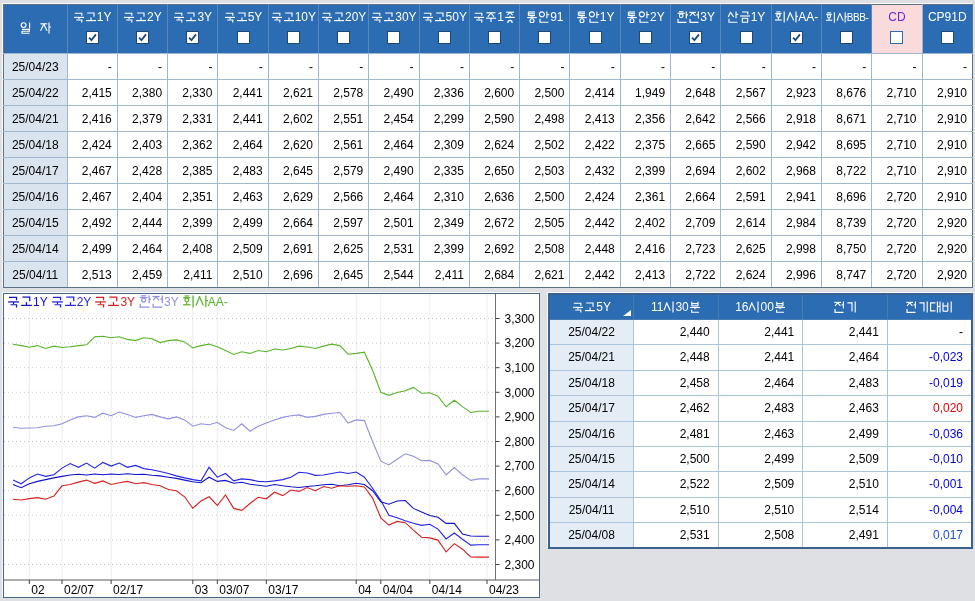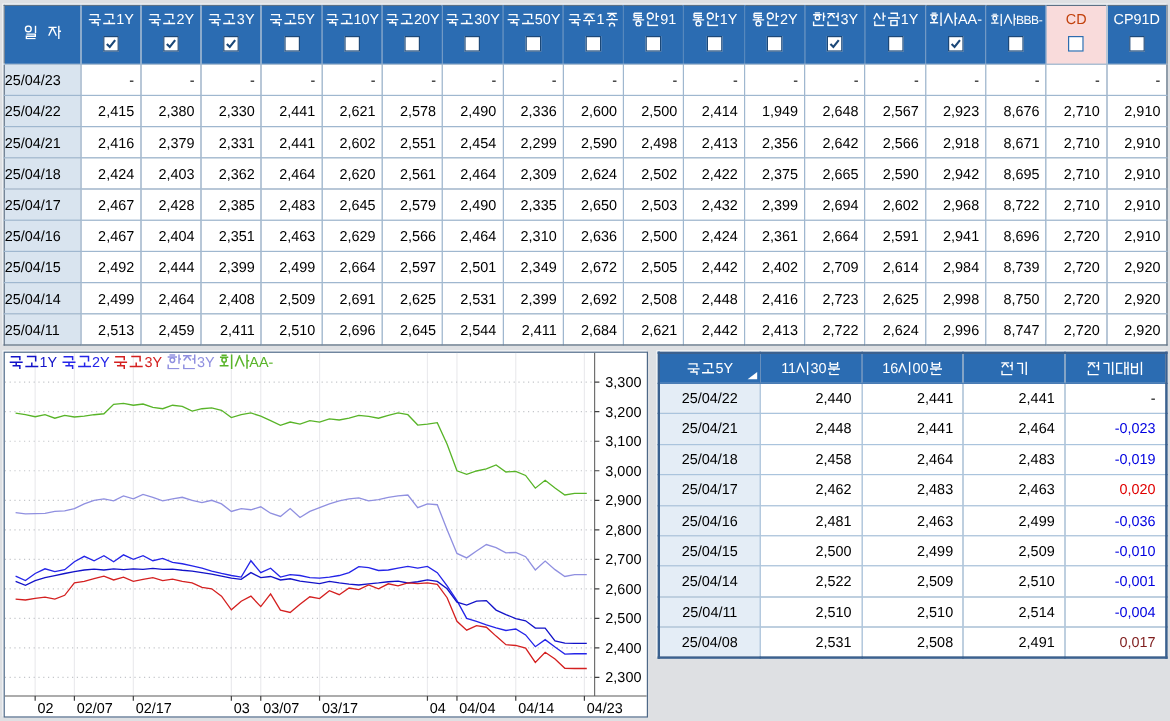--- a/index.html
+++ b/index.html
@@ -5,30 +5,30 @@
 .tx{font-size:12px}
 .hg{width:12px;height:12px;display:inline-block;vertical-align:-2px}
 table{border-collapse:collapse;table-layout:fixed}
 #tt{position:absolute;left:3px;top:4px;width:970px;border:1px solid #5d7185;box-shadow:-1px -1px 0 #f8fafc}
 #tt tr.hrow th{border-top-color:#5d7185}
 #tt td:first-child,#tt th:first-child{border-left-color:#5d7185}
 #tt td:last-child,#tt th:last-child{border-right-color:#5d7185}
 #tt tr:last-child td{border-bottom-color:#5d7185}
 #tt td{border:1px solid #9fb7cf;height:26px;font-size:12px;color:#000;overflow:hidden;white-space:nowrap}
 #tt th{border-right:1px solid #5688bd;border-bottom:1px solid #9fb7cf;background:#2b6cb2;color:#fff;font-weight:normal;height:49px;vertical-align:top;overflow:hidden;white-space:nowrap}
-#tt th.pink{background:#f9dbdb;color:#c2410c;border-right-color:#9fb7cf}
+#tt th.pink{background:#f9dbdb;color:#6d28d9;border-right-color:#9fb7cf}
 #tt .hl{margin-top:4px;height:15px;line-height:13px;text-align:center}
 #tt .date-h .hl{margin-top:15px}
 #tt .cbw{margin-top:6px;text-align:center}
 .cb{width:13px;height:13px;background:#fff;border:1px solid #1c4878;display:inline-block;position:relative}
 #tt th.pink .cb{border-color:#2e6cae}
 #tt th.sm .tx{font-size:10px;letter-spacing:-0.4px}
 #tt th.sm .hg{width:11px;height:11px;vertical-align:-1.5px}
 .ck{position:absolute;left:0;top:0;width:11px;height:11px}
-#tt td.dc{background:#d9e4ef;text-align:left}
+#tt td.dc{background:#d9e4ef;text-align:center}
 #tt td.nc{text-align:right;padding-right:5px;background:#fff}
 #chart{position:absolute;left:3px;top:293px;width:537px;height:305px;background:#fff;border:1px solid #4d6887;box-shadow:-1px -1px 0 #f8fafc}
 #legend{position:absolute;left:3px;top:1px;font-size:12px;font-weight:normal;white-space:nowrap}
 #legend .li{margin-right:3px}
 #legend .l{width:13px;height:13px;vertical-align:-2px}
 #chsvg text{font-family:"Liberation Sans",sans-serif}
 #rt{position:absolute;left:548px;top:293px;width:425px;border:2px solid #3b618f;box-shadow:-1px -1px 0 #f8fafc}
 #rt th{background:#2b6cb2;color:#fff;font-weight:normal;height:25px;font-size:12px;border:1px solid #4a7cb4;border-top:none;overflow:hidden;white-space:nowrap}
 #rt tr:nth-child(3) td,#rt tr:nth-child(5) td,#rt tr:nth-child(8) td,#rt tr:nth-child(10) td{height:26px}
 #rt td{border:1px solid #aac4dd;height:25px;font-size:12px;background:#fff;overflow:hidden;white-space:nowrap}
@@ -724,15 +724,15 @@
         <td class="nc">2,510</td>
         <td class="nc">2,510</td>
         <td class="nc">2,514</td>
         <td class="nc" style="color:#0000e0">-0,004</td>
       </tr>
       <tr>
         <td class="dc">25/04/08</td>
         <td class="nc">2,531</td>
         <td class="nc">2,508</td>
         <td class="nc">2,491</td>
-        <td class="nc" style="color:#7f1d1d">0,017</td>
+        <td class="nc" style="color:#1d4ed8">0,017</td>
       </tr>
     </tbody>
   </table>
 </body></html>

